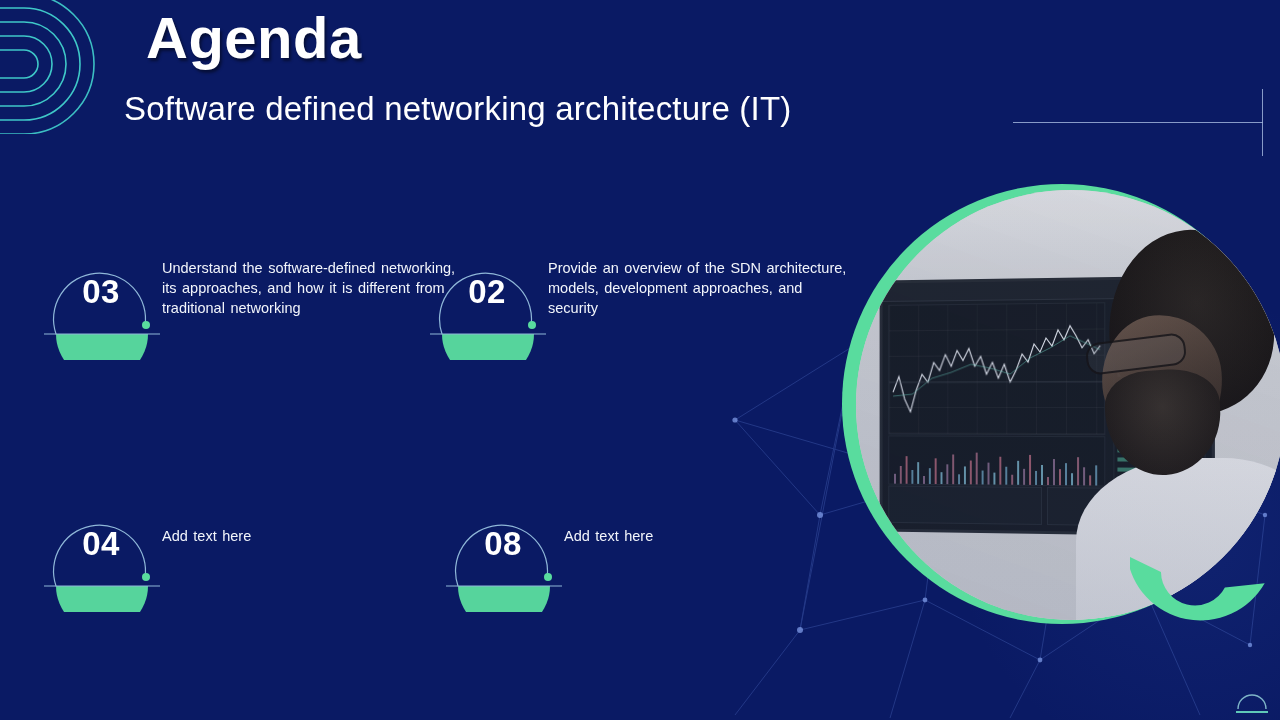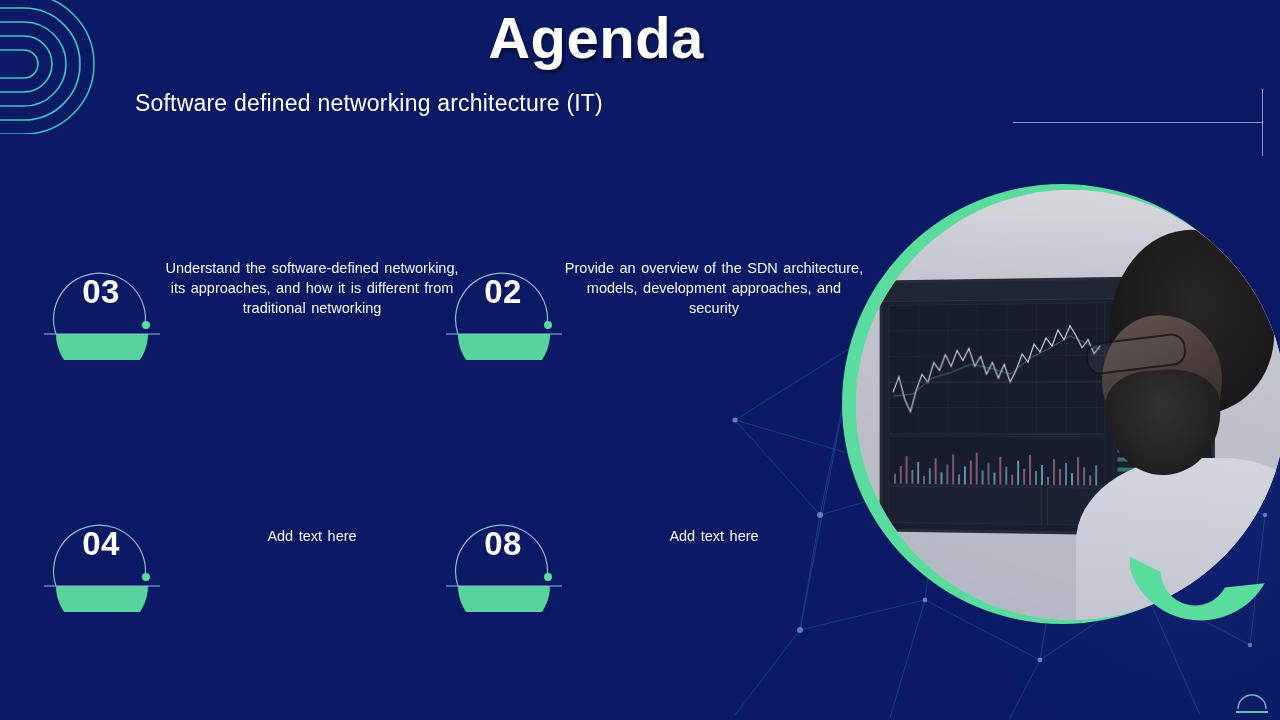--- a/index.html
+++ b/index.html
@@ -7,21 +7,20 @@
     padding: 0;
     background: #000;
   }
   .slide {
     position: relative;
     width: 1280px;
     height: 720px;
     background: #0A1A64;
     overflow: hidden;
     font-family: "Liberation Sans", sans-serif;
-    text-align: center;
   }
 
   
   .bg-network {
     position: absolute;
     right: 0;
     bottom: 0;
     width: 640px;
     height: 420px;
     pointer-events: none;
@@ -53,23 +52,23 @@
     font-size: 58px;
     font-weight: bold;
     color: #ffffff;
     letter-spacing: 0.5px;
     line-height: 1.05;
     margin: 0;
     text-shadow: 2px 3px 3px rgba(0,0,0,0.45);
   }
   .slide-subtitle {
     position: absolute;
-    left: 135px;
+    left: 124px;
     top: 90px;
-    font-size: 23px;
+    font-size: 33px;
     font-weight: normal;
     color: #ffffff;
     letter-spacing: 0.2px;
     white-space: nowrap;
     margin: 0;
   }
   .header-rule {
     position: absolute;
     left: 1013px;
     top: 122px;
@@ -394,21 +393,21 @@
             <rect x="0" y="0" width="120" height="84" fill="none"></rect>
           </g>
         <line x1="2" y1="84" x2="118" y2="84" stroke="#8FB7D8" stroke-width="1.1"></line>
         <circle cx="104" cy="75" r="4" fill="#59DC9E"></circle>
       </svg>
       <div class="marker-number" style="width:118px;height:84px;">03</div>
     </div>
     <div class="item-text">Understand the software-defined networking, its approaches, and how it is different from traditional networking</div>
   </div>
 
-  <div class="agenda-item" style="left:444px; top:250px;">
+  <div class="agenda-item" style="left:428px; top:250px;">
     <div class="marker">
       <svg width="120" height="110" viewBox="0 0 120 110">
         <path d="M14,84 A46,46 0 1 1 103,76" fill="none" stroke="#8FB7D8" stroke-width="1.2" stroke-linecap="round"></path>
         <path d="M14,84 A46,46 0 0 0 106,84 Z" fill="#59DC9E" opacity="0.96"></path>
         <line x1="2" y1="84" x2="118" y2="84" stroke="#8FB7D8" stroke-width="1.1"></line>
         <circle cx="104" cy="75" r="4" fill="#59DC9E"></circle>
       </svg>
       <div class="marker-number" style="width:118px;height:84px;">02</div>
     </div>
     <div class="item-text">Provide an overview of the SDN architecture, models, development approaches, and security</div>

